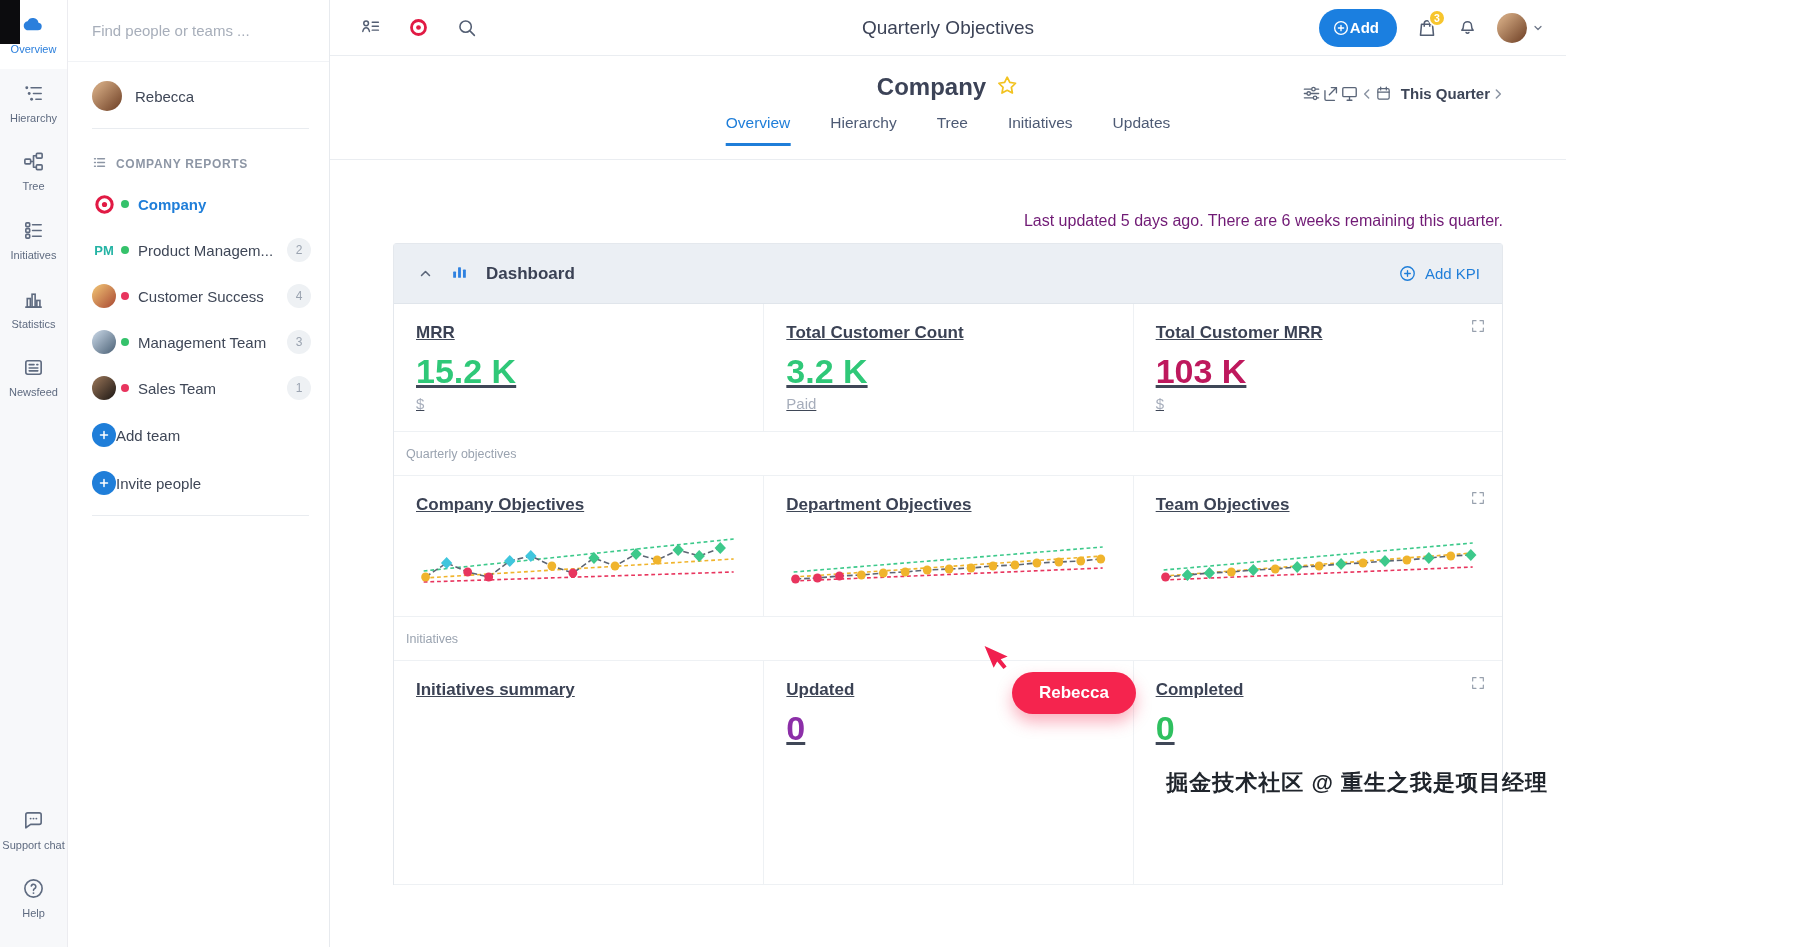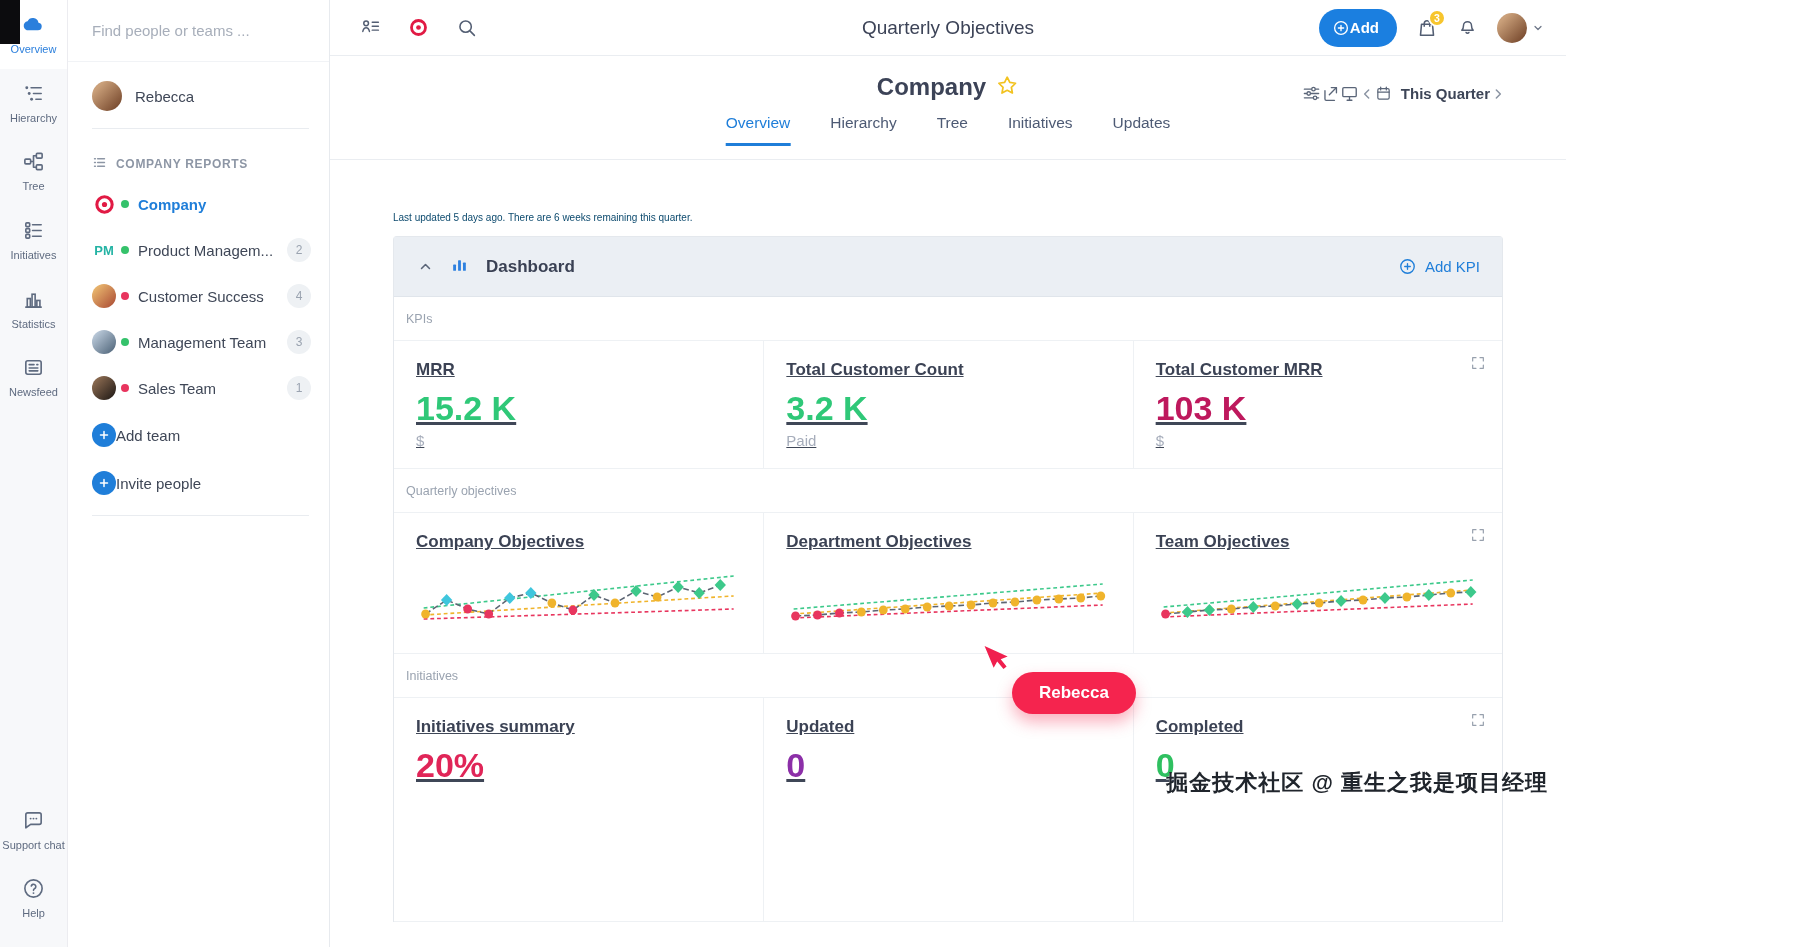--- a/index.html
+++ b/index.html
@@ -90,21 +90,21 @@
               color:#5a6578; }
   .ph-right .ph-icon { cursor:pointer; display:flex; }
   .ph-icon svg { width:19px; height:19px; }
   .period { display:flex; align-items:center; gap:9px; cursor:pointer; }
   .period .ptxt { font-size:15px; font-weight:600; color:#3d4557; }
   .chev { cursor:pointer; display:flex; color:#8a93a2; }
   .chev svg { width:16px; height:16px; }
 
   
   .content { flex:1; min-height:0; overflow:hidden; padding:0 63px; position:relative; }
-  .status { margin-top:52px; font-size:10px; color:#0c4a6e; }
+  .status { margin-top:52px; text-align:right; font-size:16px; color:#701a75; }
   .panel { margin-top:13px; border:1px solid #e4e8ed; border-bottom:none; border-radius:4px 4px 0 0; }
   .panel-head { background:#ebeff4; height:60px; display:flex; align-items:center;
                 gap:15px; padding:0 22px; border-bottom:1px solid #e0e5eb; }
   .panel-head .ph-collapse { cursor:pointer; display:flex; color:#5a6578; }
   .panel-head svg { width:19px; height:19px; }
   .panel-title { font-size:17px; font-weight:600; color:#3a4154; margin-left:2px; }
   .addkpi { margin-left:auto; display:flex; align-items:center; gap:8px; color:#1f7ed9;
             font-size:15px; cursor:pointer; }
   .sec-label { height:44px; display:flex; align-items:center; padding:0 12px; font-size:12.5px;
                color:#9aa3b0; background:#fff; border-bottom:1px solid #eef1f4; }
@@ -457,21 +457,20 @@
           <span class="panel-title">Dashboard</span>
           <span class="addkpi">
             <svg width="19" height="19" viewBox="0 0 24 24" fill="none" stroke="#1f7ed9" stroke-width="1.7" stroke-linecap="round">
                 <circle cx="12" cy="12" r="8.5"></circle>
                 <path d="M12 8.5v7M8.5 12h7"></path>
               </svg>
             <span>Add KPI</span>
           </span>
         </div>
 
-        <div class="sec-label">KPIs</div>
 
         <div class="cards row-kpi">
           <div class="card">
             <div class="card-title">MRR</div>
             <div class="kpi-value" style="color: rgb(47, 200, 120);">15.2 K</div>
             <div class="kpi-unit">$</div>
           </div>
           <div class="card">
             <div class="card-title">Total Customer Count</div>
             <div class="kpi-value" style="color: rgb(47, 200, 120);">3.2 K</div>
@@ -569,21 +568,20 @@
                 </svg>
             </span>
           </div>
         </div>
 
         <div class="sec-label">Initiatives</div>
 
         <div class="cards row-init">
           <div class="card">
             <div class="card-title">Initiatives summary</div>
-            <div class="kpi-value" style="color: rgb(224, 37, 88);">20%</div>
           </div>
           <div class="card">
             <div class="card-title">Updated</div>
             <div class="kpi-value" style="color: rgb(140, 47, 168);">0</div>
           </div>
           <div class="card">
             <div class="card-title">Completed</div>
             <div class="kpi-value" style="color: rgb(47, 192, 96);">0</div>
             <span class="expand">
               <svg viewBox="0 0 24 24" fill="none" stroke="currentColor" stroke-width="1.8" stroke-linecap="round" stroke-linejoin="round">

